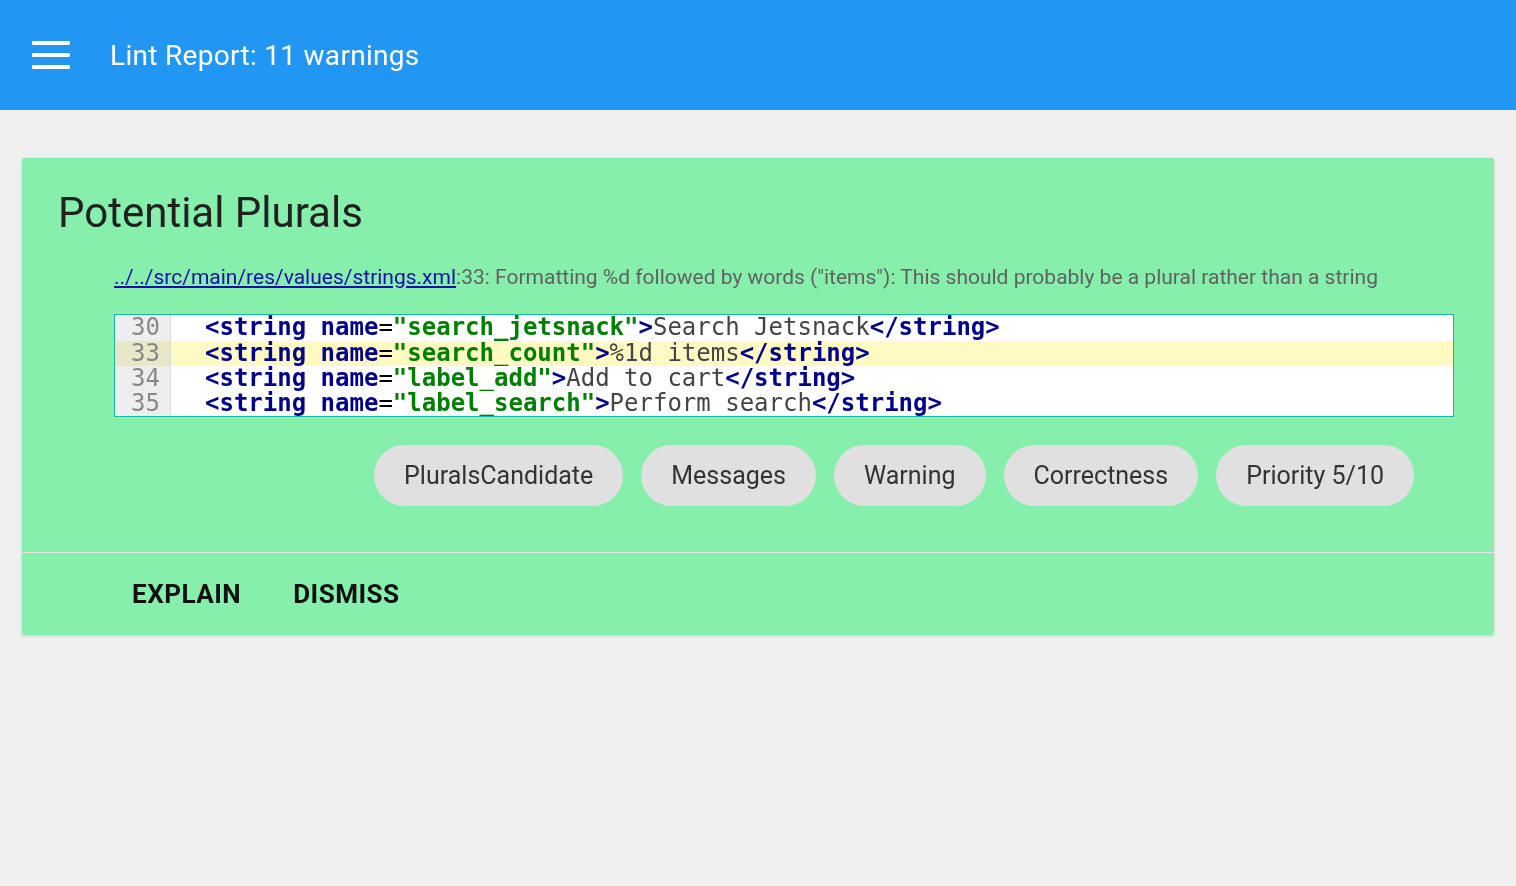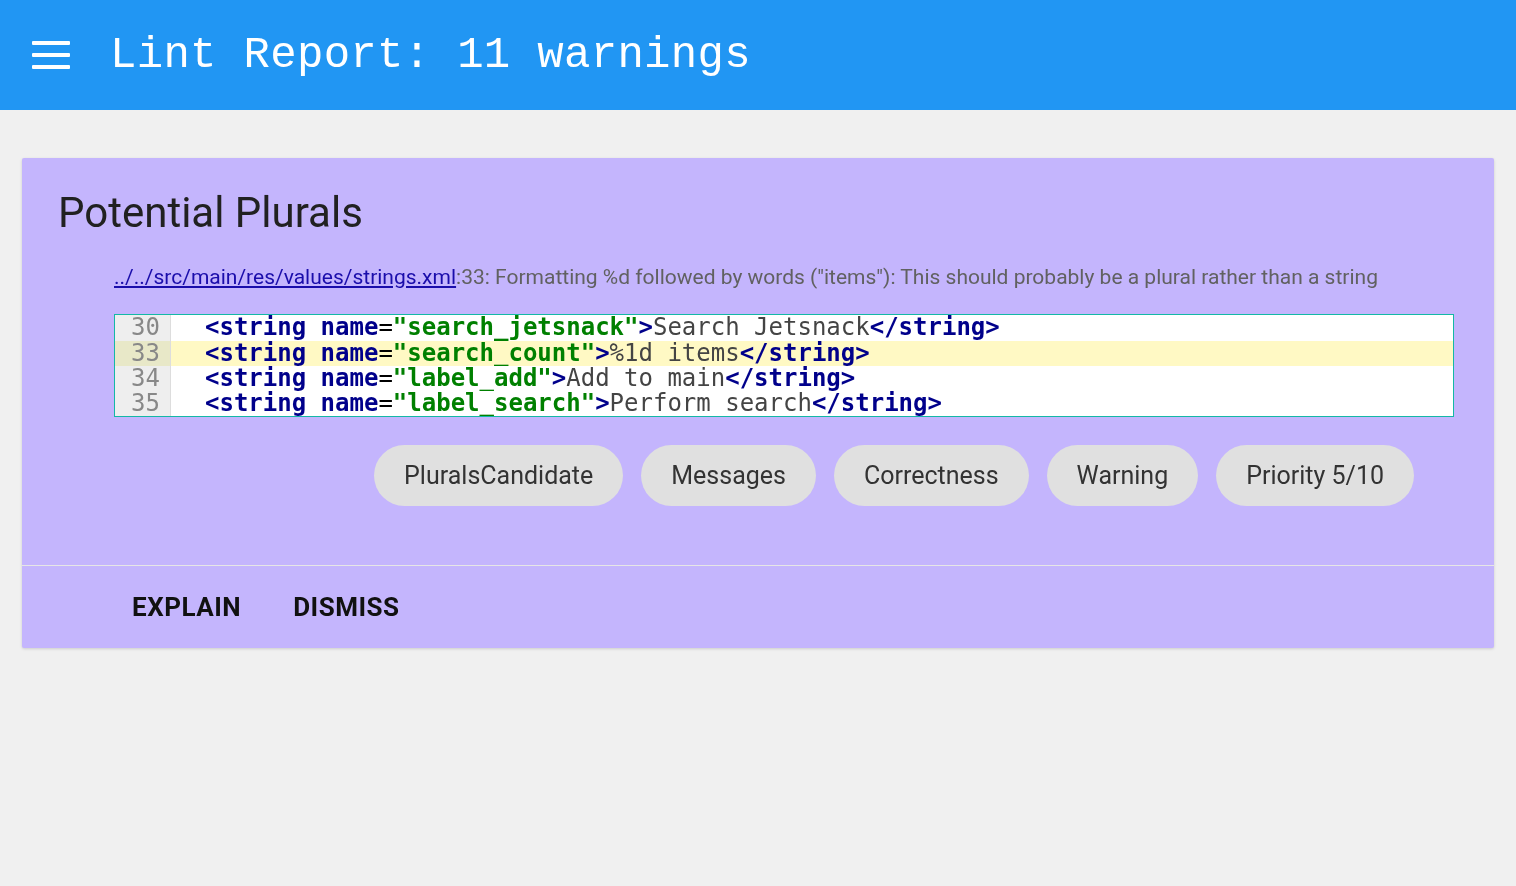--- a/index.html
+++ b/index.html
@@ -20,30 +20,29 @@
   }
   .hamburger {
     width: 38px; height: 28px;
     display: flex; flex-direction: column; justify-content: space-between;
     cursor: pointer;
   }
   .hamburger span {
     display: block; height: 4px; width: 100%; background: #fff; border-radius: 1px;
   }
   .appbar-title {
-    font-size: 44px;
+    font-size: 28px;
     font-weight: 400;
     letter-spacing: 0.3px;
-    font-family: Liberation Mono, monospace;
   }
   .page {
     padding: 48px 22px 40px 22px;
   }
   .card {
-    background: #c4b5fd;
+    background: #86efac;
     border-radius: 2px;
     box-shadow: 0 1px 3px rgba(0,0,0,0.15);
     overflow: hidden;
   }
   .card-body {
     padding: 30px 36px 36px 36px;
   }
   .card-title {
     font-size: 42px;
     font-weight: 400;
@@ -112,21 +111,20 @@
     border-radius: 999px;
     padding: 16px 30px;
     font-size: 25px;
     cursor: pointer;
   }
   .card-actions {
     border-top: 1px solid #e6e6e6;
     padding: 26px 36px 26px 110px;
     display: flex;
     gap: 52px;
-    margin-top: 13px;
   }
   .flat-btn {
     background: none;
     border: none;
     font-size: 26px;
     font-weight: 700;
     letter-spacing: 0.5px;
     color: #111;
     cursor: pointer;
     font-family: inherit;
@@ -149,29 +147,29 @@
     <div class="card-body">
       <h2 class="card-title">Potential Plurals</h2>
 
       <p class="issue-summary">
         <a href="#">../../src/main/res/values/strings.xml</a><span>:33: </span><span>Formatting %d followed by words ("items"): This should probably be a plural rather than a string</span>
       </p>
 
       <div class="code-block" id="code-block">
           <div class="code-row"><div class="gutter">30</div><div class="code-content"><span class="tag">&lt;string</span> <span class="attr">name</span><span class="eq">=</span><span class="val">"search_jetsnack"</span><span class="tag">&gt;</span><span class="txt">Search Jetsnack</span><span class="tag">&lt;/string&gt;</span></div></div>
           <div class="code-row hl"><div class="gutter">33</div><div class="code-content"><span class="tag">&lt;string</span> <span class="attr">name</span><span class="eq">=</span><span class="val">"search_count"</span><span class="tag">&gt;</span><span class="txt">%1d items</span><span class="tag">&lt;/string&gt;</span></div></div>
-          <div class="code-row"><div class="gutter">34</div><div class="code-content"><span class="tag">&lt;string</span> <span class="attr">name</span><span class="eq">=</span><span class="val">"label_add"</span><span class="tag">&gt;</span><span class="txt">Add to main</span><span class="tag">&lt;/string&gt;</span></div></div>
+          <div class="code-row"><div class="gutter">34</div><div class="code-content"><span class="tag">&lt;string</span> <span class="attr">name</span><span class="eq">=</span><span class="val">"label_add"</span><span class="tag">&gt;</span><span class="txt">Add to cart</span><span class="tag">&lt;/string&gt;</span></div></div>
           <div class="code-row"><div class="gutter">35</div><div class="code-content"><span class="tag">&lt;string</span> <span class="attr">name</span><span class="eq">=</span><span class="val">"label_search"</span><span class="tag">&gt;</span><span class="txt">Perform search</span><span class="tag">&lt;/string&gt;</span></div></div>
         </div>
 
       <div class="chips" id="chips">
           <div class="chip">PluralsCandidate</div>
           <div class="chip">Messages</div>
+          <div class="chip">Warning</div>
           <div class="chip">Correctness</div>
-          <div class="chip">Warning</div>
           <div class="chip">Priority 5/10</div>
         </div>
     </div>
 
     <div class="card-actions">
       <button class="flat-btn">EXPLAIN</button>
       <button class="flat-btn">DISMISS</button>
     </div>
   </section>
 </main>

